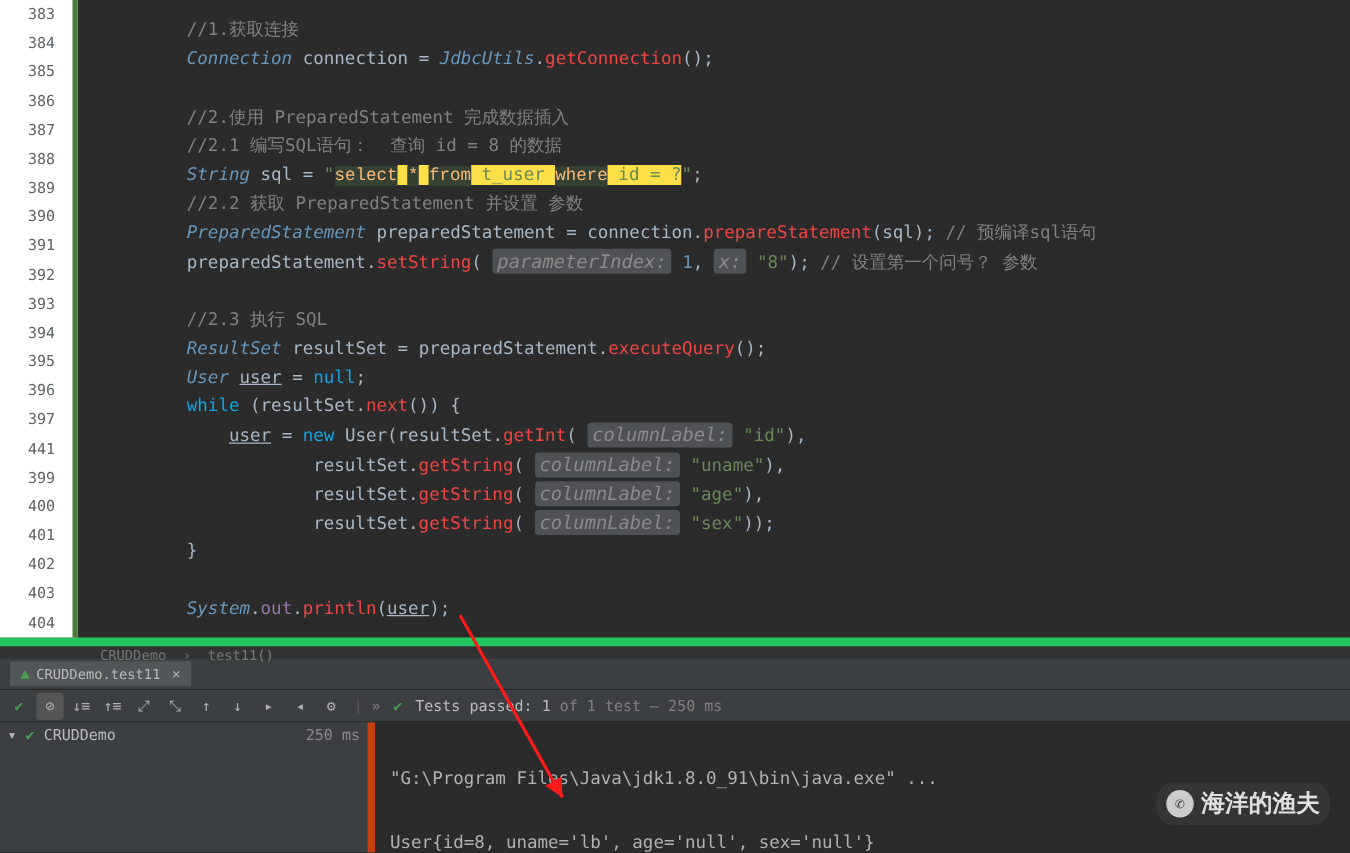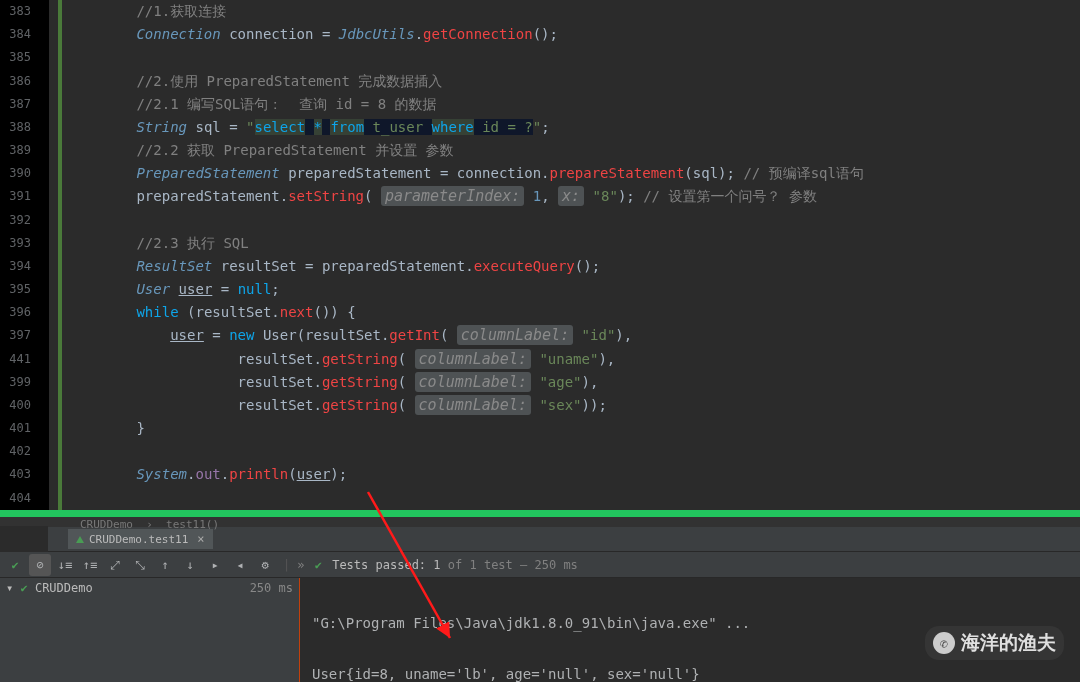--- a/index.html
+++ b/index.html
@@ -12,22 +12,22 @@
     width: 1080px;
     height: 682px;
     position: relative;
   }
   .editor-area {
     display: flex;
     height: 510px;
     background: #2b2b2b;
   }
   .gutter {
-    width: 49px;
-    background: #000000;
+    width: 62px;
+    background: #ffffff;
     color: #606366;
     text-align: right;
     padding-right: 18px;
     font-size: 12px;
     flex-shrink: 0;
     position: relative;
   }
   .gutter-green-bar {
     position: absolute;
     left: 58px;
@@ -36,32 +36,33 @@
   }
   .line-num { height: 23.18px; line-height: 23.18px; }
   .code-area {
     flex: 1;
     padding-left: 20px;
     font-family: 'Consolas', monospace;
     font-size: 14px;
     line-height: 23.18px;
     white-space: pre;
     position: relative;
+    margin-top: 13px;
   }
   .code-line { height: 23.18px; }
   .comment { color: #808080; }
   .keyword { color: #0ea5e9; }
   .type { color: #6897bb; font-style: italic; }
   .string { color: #6a8759; }
   .method { color: #ef4444; }
   .method2 { color: #9876aa; }
   .plain { color: #a9b7c6; }
   .number { color: #6897bb; }
-  .sql-kw { color: #0ea5e9; background: #364135; }
-  .sql-plain { color: #6a8759; background: #0f172a; }
+  .sql-kw { color: #fdba74; background: #364135; font-family: Liberation Mono, monospace; }
+  .sql-plain { color: #6a8759; background: #fde047; }
   .hint {
     background: #4e5254;
     color: #8a8a8a;
     padding: 1px 4px;
     border-radius: 3px;
     font-size: 15px;
     font-style: italic;
   }
   .underline { text-decoration: underline; }
   .ref-line {
@@ -73,22 +74,21 @@
     font-size: 11px;
     color: #787878;
   }
   .tab-bar {
     background: #3c3f41;
     border-top: 1px solid #323232;
     border-bottom: 1px solid #282828;
     height: 26px;
     display: flex;
     align-items: center;
-    padding-left: 20px;
-    margin-left: 48px;
+    padding-left: 8px;
   }
   .tab {
     background: #515658;
     color: #bbb;
     padding: 3px 8px;
     font-size: 11px;
     display: flex;
     align-items: center;
     gap: 5px;
   }
@@ -121,21 +121,21 @@
   .tb-sep { color: #555; margin: 0 4px; }
   .green-check { color: #499c54; }
   .run-panel {
     display: flex;
     height: 104px;
     background: #2b2b2b;
   }
   .run-left {
     width: 300px;
     background: #3c3f41;
-    border-right: 1px solid #c2410c;
+    border-right: 6px solid #c2410c;
     font-size: 12px;
     color: #bbb;
   }
   .run-row {
     display: flex;
     align-items: center;
     padding: 3px 6px;
     justify-content: space-between;
   }
   .run-output {

